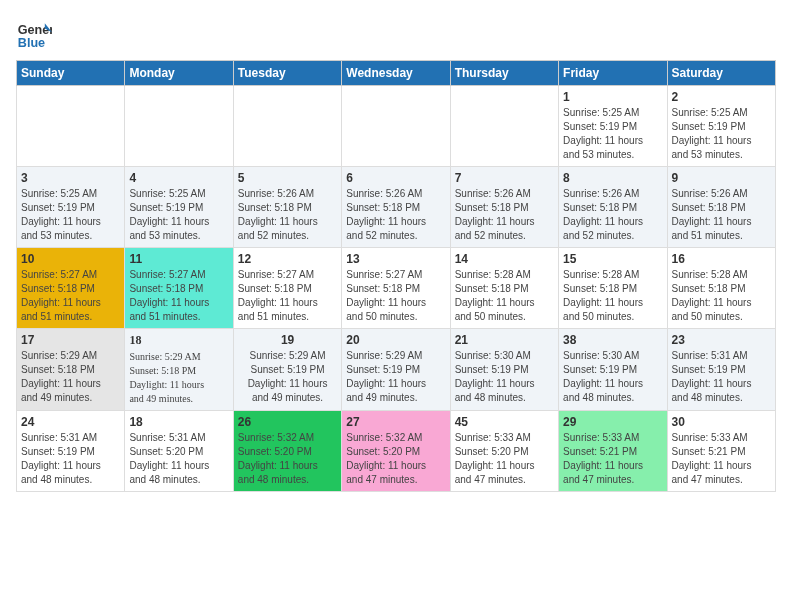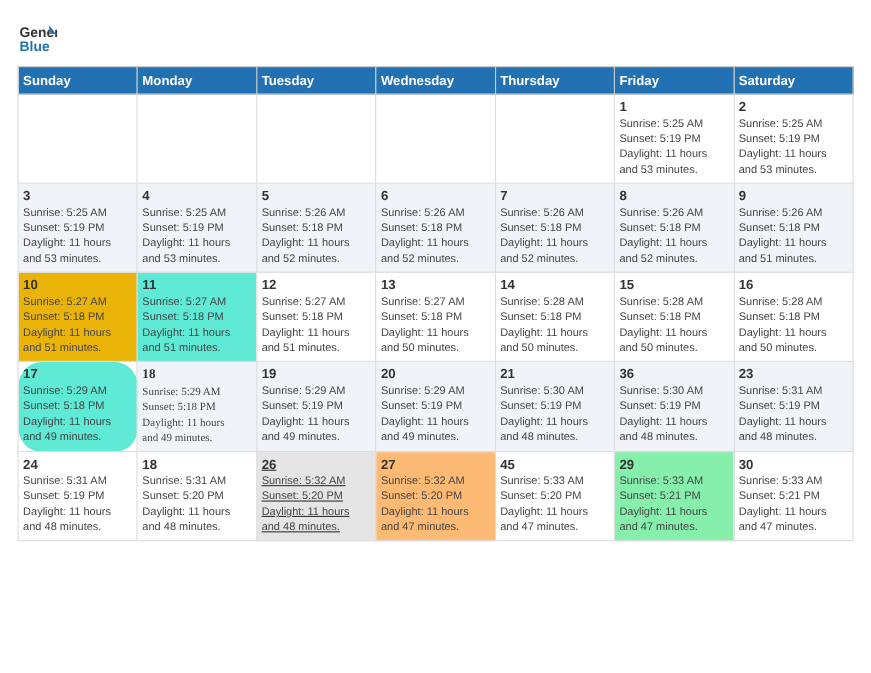--- a/index.html
+++ b/index.html
@@ -230,35 +230,35 @@
         </td>
         <td style="background: rgb(255, 255, 255);">
           <span class="day-number">16</span>
           <div class="day-info" style="white-space: pre-line;">Sunrise: 5:28 AM
 Sunset: 5:18 PM
 Daylight: 11 hours
 and 50 minutes.</div>
         </td>
       </tr>
       <tr>
-        <td style="background: #5eead4; border-radius: 21px;">
+        <td style="background: #e5e5e5;">
           <span class="day-number">17</span>
           <div class="day-info" style="white-space: pre-line;">Sunrise: 5:29 AM
 Sunset: 5:18 PM
 Daylight: 11 hours
 and 49 minutes.</div>
         </td>
         <td style="background: rgb(240, 244, 248); font-family: Liberation Serif, serif;">
           <span class="day-number">18</span>
           <div class="day-info" style="white-space: pre-line;">Sunrise: 5:29 AM
 Sunset: 5:18 PM
 Daylight: 11 hours
 and 49 minutes.</div>
         </td>
-        <td style="background: rgb(240, 244, 248);">
+        <td style="background: rgb(240, 244, 248); text-align: center;">
           <span class="day-number">19</span>
           <div class="day-info" style="white-space: pre-line;">Sunrise: 5:29 AM
 Sunset: 5:19 PM
 Daylight: 11 hours
 and 49 minutes.</div>
         </td>
         <td style="background: rgb(240, 244, 248);">
           <span class="day-number">20</span>
           <div class="day-info" style="white-space: pre-line;">Sunrise: 5:29 AM
 Sunset: 5:19 PM
@@ -266,21 +266,21 @@
 and 49 minutes.</div>
         </td>
         <td style="background: rgb(240, 244, 248);">
           <span class="day-number">21</span>
           <div class="day-info" style="white-space: pre-line;">Sunrise: 5:30 AM
 Sunset: 5:19 PM
 Daylight: 11 hours
 and 48 minutes.</div>
         </td>
         <td style="background: rgb(240, 244, 248);">
-          <span class="day-number">36</span>
+          <span class="day-number">38</span>
           <div class="day-info" style="white-space: pre-line;">Sunrise: 5:30 AM
 Sunset: 5:19 PM
 Daylight: 11 hours
 and 48 minutes.</div>
         </td>
         <td style="background: rgb(240, 244, 248);">
           <span class="day-number">23</span>
           <div class="day-info" style="white-space: pre-line;">Sunrise: 5:31 AM
 Sunset: 5:19 PM
 Daylight: 11 hours
@@ -295,28 +295,28 @@
 Daylight: 11 hours
 and 48 minutes.</div>
         </td>
         <td style="background: rgb(255, 255, 255);">
           <span class="day-number">18</span>
           <div class="day-info" style="white-space: pre-line;">Sunrise: 5:31 AM
 Sunset: 5:20 PM
 Daylight: 11 hours
 and 48 minutes.</div>
         </td>
-        <td style="background: #e5e5e5; text-decoration: underline;">
+        <td style="background: #22c55e;">
           <span class="day-number">26</span>
           <div class="day-info" style="white-space: pre-line;">Sunrise: 5:32 AM
 Sunset: 5:20 PM
 Daylight: 11 hours
 and 48 minutes.</div>
         </td>
-        <td style="background: #fdba74;">
+        <td style="background: #f9a8d4;">
           <span class="day-number">27</span>
           <div class="day-info" style="white-space: pre-line;">Sunrise: 5:32 AM
 Sunset: 5:20 PM
 Daylight: 11 hours
 and 47 minutes.</div>
         </td>
         <td style="background: rgb(255, 255, 255);">
           <span class="day-number">45</span>
           <div class="day-info" style="white-space: pre-line;">Sunrise: 5:33 AM
 Sunset: 5:20 PM

